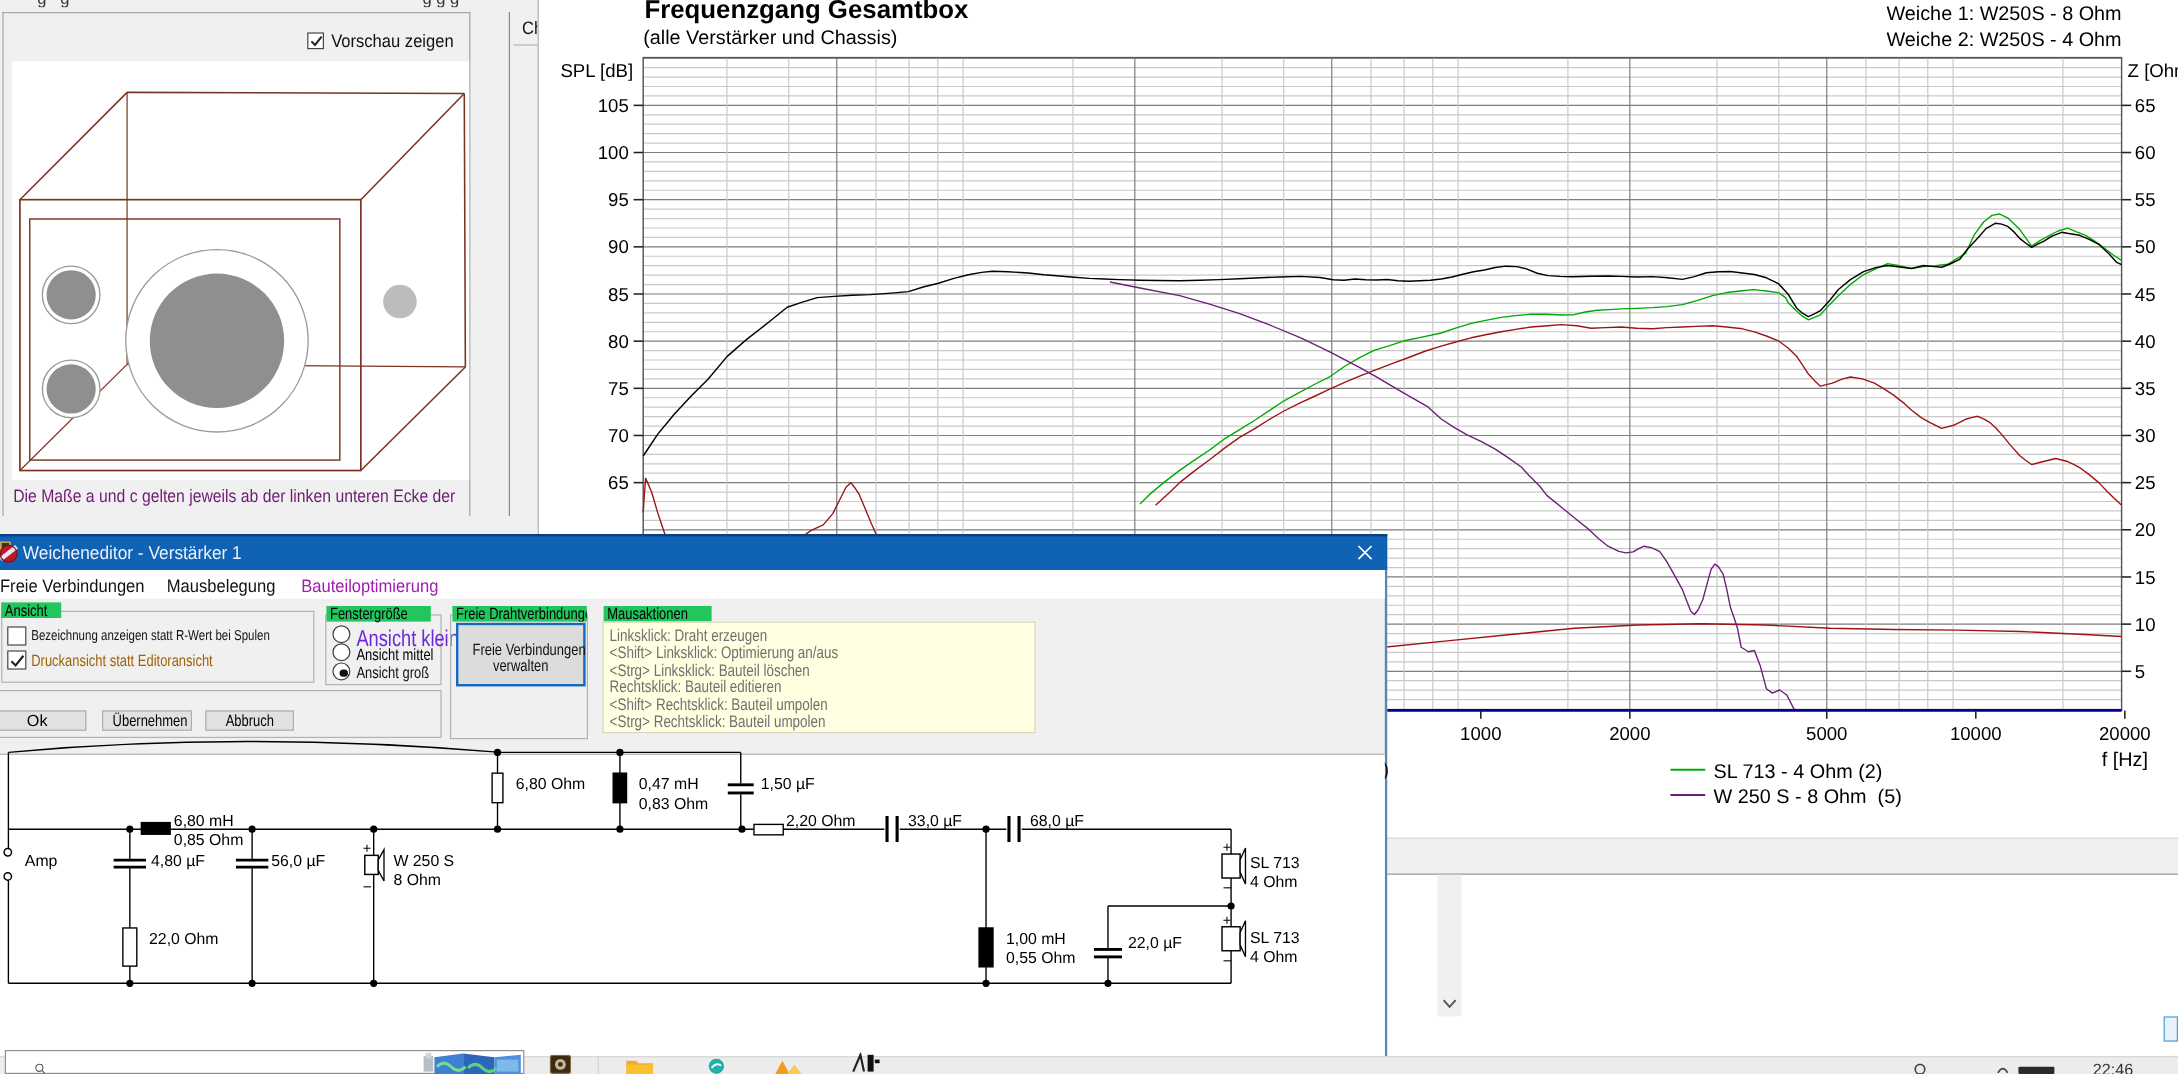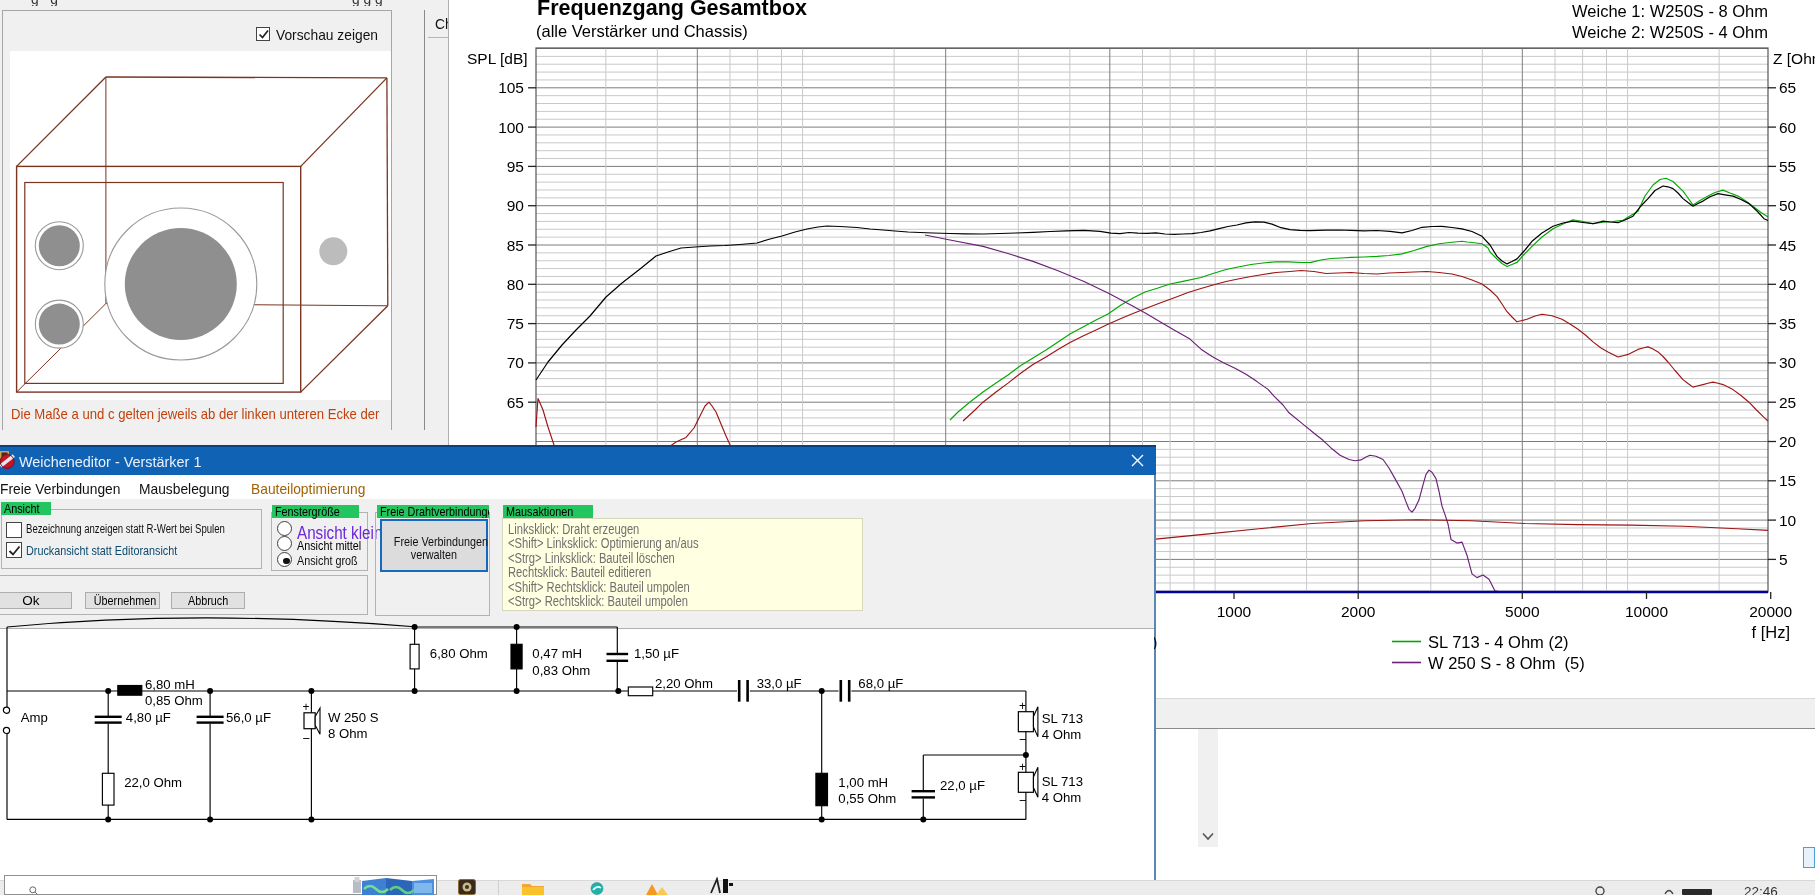--- a/index.html
+++ b/index.html
@@ -34,21 +34,21 @@
     <circle cx="59.3" cy="245.7" r="20.5" fill="#8f8f8f"></circle>
     <circle cx="59.3" cy="324.1" r="24" fill="#fff" stroke="#9a9a9a" stroke-width="1.1"></circle>
     <circle cx="59.3" cy="324.1" r="20.5" fill="#8f8f8f"></circle>
     <circle cx="333.3" cy="251.3" r="14" fill="#bcbcbc"></circle>
   </svg>
 <div class="abs" style="left:256px;top:27px;width:14px;height:14px;background:#fff;border:1px solid #444"></div>
 <svg class="abs" style="left:258px;top:29px" width="12" height="11" viewBox="0 0 12 11">
     <path d="M1.5,5.5 L4.5,8.5 L10,1.5" fill="none" stroke="#222" stroke-width="1.7"></path>
   </svg>
 <div class="abs" style="left:276px;top:26px;font-size:15px;color:#111"><span class="cx9">Vorschau zeigen</span></div>
-<div class="abs" style="left:11px;top:405px;font-size:15px;color:#c2410c"><span style="display:inline-block;transform:scaleX(0.875);transform-origin:0 50%;white-space:nowrap">Die Maße a und c gelten jeweils ab der linken unteren Ecke der</span></div>
+<div class="abs" style="left:11px;top:405px;font-size:15px;color:#701a75"><span style="display:inline-block;transform:scaleX(0.875);transform-origin:0 50%;white-space:nowrap">Die Maße a und c gelten jeweils ab der linken unteren Ecke der</span></div>
 
 <div class="abs" style="left:424px;top:10px;width:27px;height:420px;background:#f0f0f0;border-left:1px solid #8a8a8a"></div>
 <div class="abs" style="left:428px;top:37px;width:23px;height:1px;background:#b5b5b5"></div>
 <div class="abs" style="left:435px;top:15px;font-size:15px;color:#111"><span class="cx9">Ch</span></div>
 
 <div class="abs" style="left:448px;top:0;width:1367px;height:698px;background:#fff;border-left:1px solid #b0b0b0"></div>
 <div class="abs" style="left:448px;top:698px;width:1367px;height:31px;background:#f0f0f0;border-top:1px solid #d9d9d9;border-bottom:1px solid #8a8a8a"></div>
 <svg style="position:absolute;left:0;top:0" width="1815" height="740" viewBox="0 0 1815 740">
 <g font-family="Liberation Sans, sans-serif" fill="#000">
 <line x1="536.0" y1="48.50" x2="1768.0" y2="48.50" stroke="#7d7d7d" stroke-width="1"></line>
@@ -244,31 +244,31 @@
     <circle cx="7.2" cy="10.5" r="7" fill="none" stroke="#7d0f1d" stroke-width="1"></circle>
   </svg>
   <div class="abs" style="left:19px;top:8px;font-size:15.5px;color:#eaf2fb"><span style="display:inline-block;transform:scaleX(0.93);transform-origin:0 50%;white-space:nowrap">Weicheneditor - Verstärker 1</span></div>
   <svg class="abs" style="left:1131px;top:9px" width="13" height="13" viewBox="0 0 13 13">
       <path d="M1,1 L12,12 M12,1 L1,12" stroke="#fff" stroke-width="1.4"></path>
     </svg>
 
   <div class="abs" style="left:0;top:30px;width:1153.5px;height:23.5px;background:#fff"></div>
   <div class="abs" style="left:0px;top:35px;font-size:15px;color:#111"><span class="cx9">Freie Verbindungen</span></div>
   <div class="abs" style="left:139px;top:35px;font-size:15px;color:#111"><span class="cx9">Mausbelegung</span></div>
-  <div class="abs" style="left:251px;top:35px;font-size:15px;color:#a16207"><span class="cx9">Bauteiloptimierung</span></div>
+  <div class="abs" style="left:251px;top:35px;font-size:15px;color:#a21caf"><span class="cx9">Bauteiloptimierung</span></div>
 
   <div class="gb" style="left:1px;top:63.5px;width:261px;height:60px"></div>
   <div class="gbl" style="left:1px;top:57px"><span class="cx">Ansicht</span></div>
   <div class="abs" style="left:6px;top:76.5px;width:16px;height:16px;background:#fff;border:1.4px solid #444"></div>
   <div class="abs" style="left:25.5px;top:77px;font-size:12px;color:#111"><span class="cx">Bezeichnung anzeigen statt R-Wert bei Spulen</span></div>
   <div class="abs" style="left:6px;top:97px;width:16px;height:16px;background:#fff;border:1.4px solid #444"></div>
   <svg class="abs" style="left:8px;top:99.5px" width="13" height="12" viewBox="0 0 13 12">
       <path d="M1.5,6 L5,9.5 L11.5,1.5" fill="none" stroke="#222" stroke-width="1.8"></path>
     </svg>
-  <div class="abs" style="left:25.5px;top:97.5px;font-size:13.5px;color:#0c4a6e"><span class="cx">Druckansicht statt Editoransicht</span></div>
+  <div class="abs" style="left:25.5px;top:97.5px;font-size:13.5px;color:#a16207"><span class="cx">Druckansicht statt Editoransicht</span></div>
 
   <div class="gb" style="left:270.5px;top:66.5px;width:97px;height:59.5px"></div>
   <div class="gbl" style="left:272px;top:60px"><span class="cx">Fenstergröße</span></div>
   <div class="abs" style="left:277.4px;top:75.6px;width:15px;height:15px;border:1.7px solid #404040;border-radius:50%;background:#fff"></div>
   <div class="abs" style="left:277.4px;top:91.3px;width:15px;height:15px;border:1.7px solid #404040;border-radius:50%;background:#fff"></div>
   <div class="abs" style="left:277.4px;top:107px;width:15px;height:15px;border:1.7px solid #404040;border-radius:50%;background:#fff"></div>
   <div class="abs" style="left:283.4px;top:112.9px;width:6.5px;height:6.5px;border-radius:50%;background:#111"></div>
   <div class="abs" style="left:297px;top:77px;font-size:19px;color:#6d28d9"><span class="cx">Ansicht klein</span></div>
   <div class="abs" style="left:297px;top:92.7px;font-size:13.5px;color:#000000"><span class="cx">Ansicht mittel</span></div>
   <div class="abs" style="left:297px;top:108.4px;font-size:13.5px;color:#111"><span class="cx">Ansicht groß</span></div>

